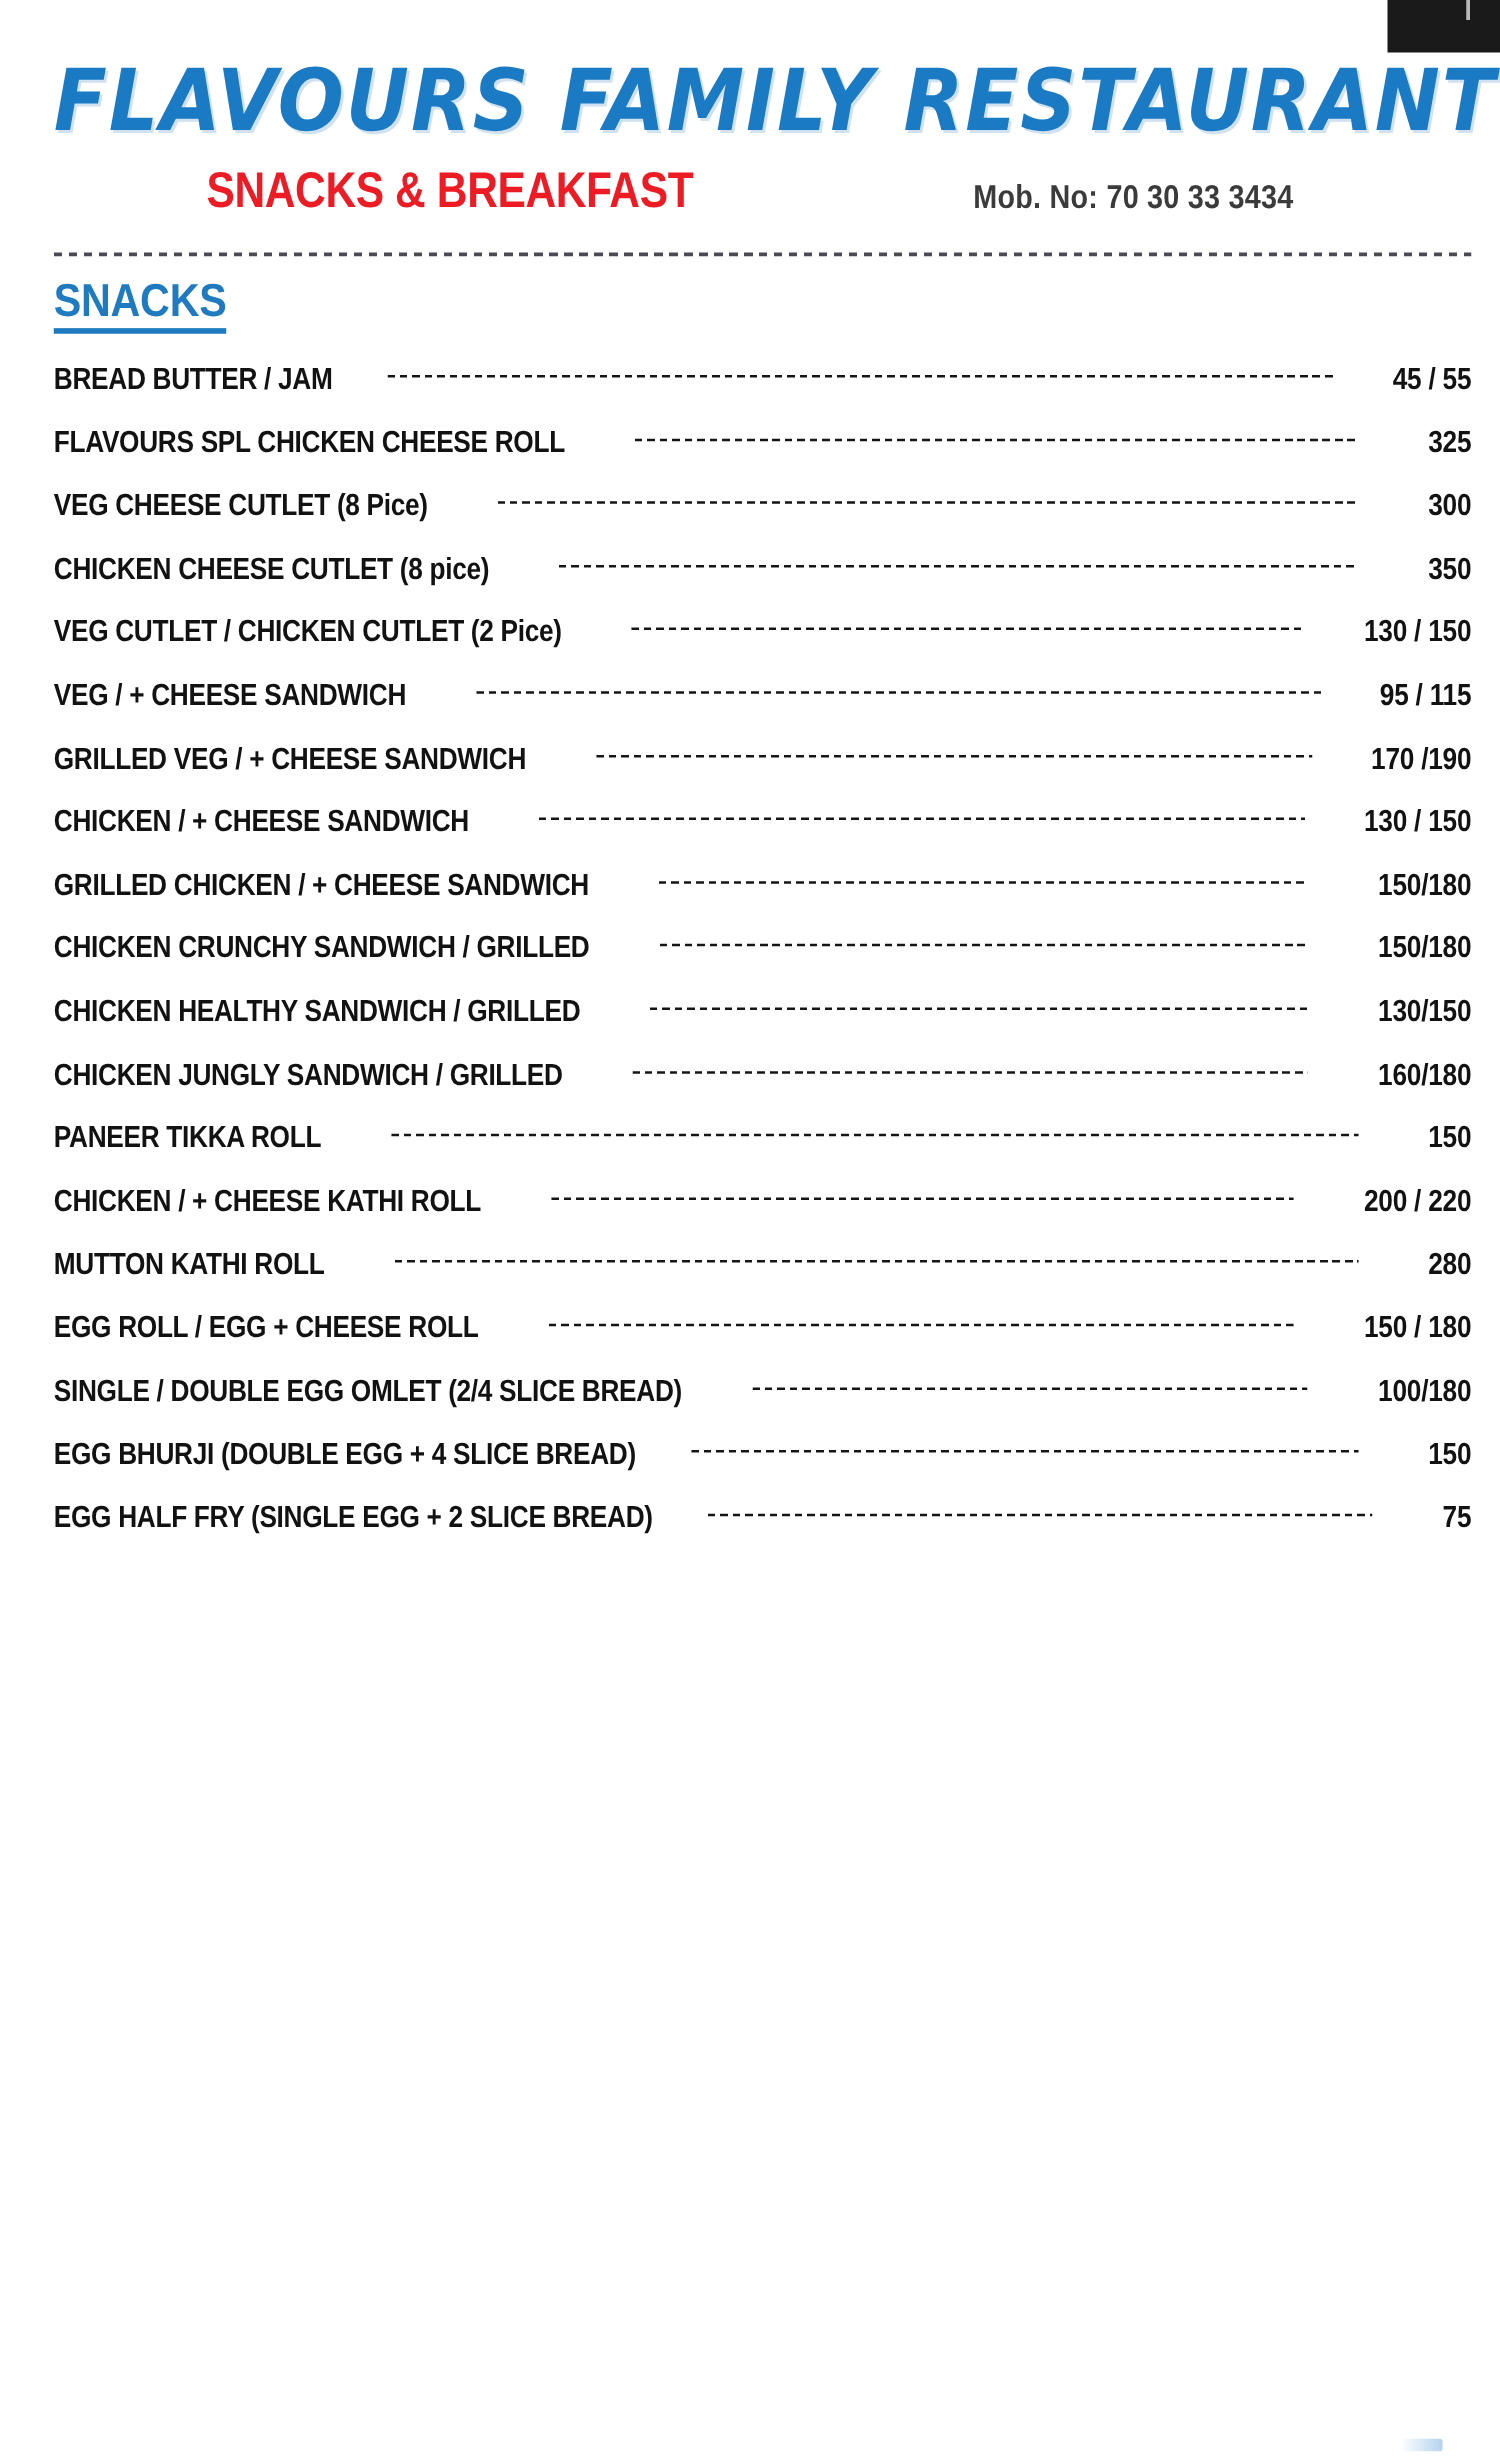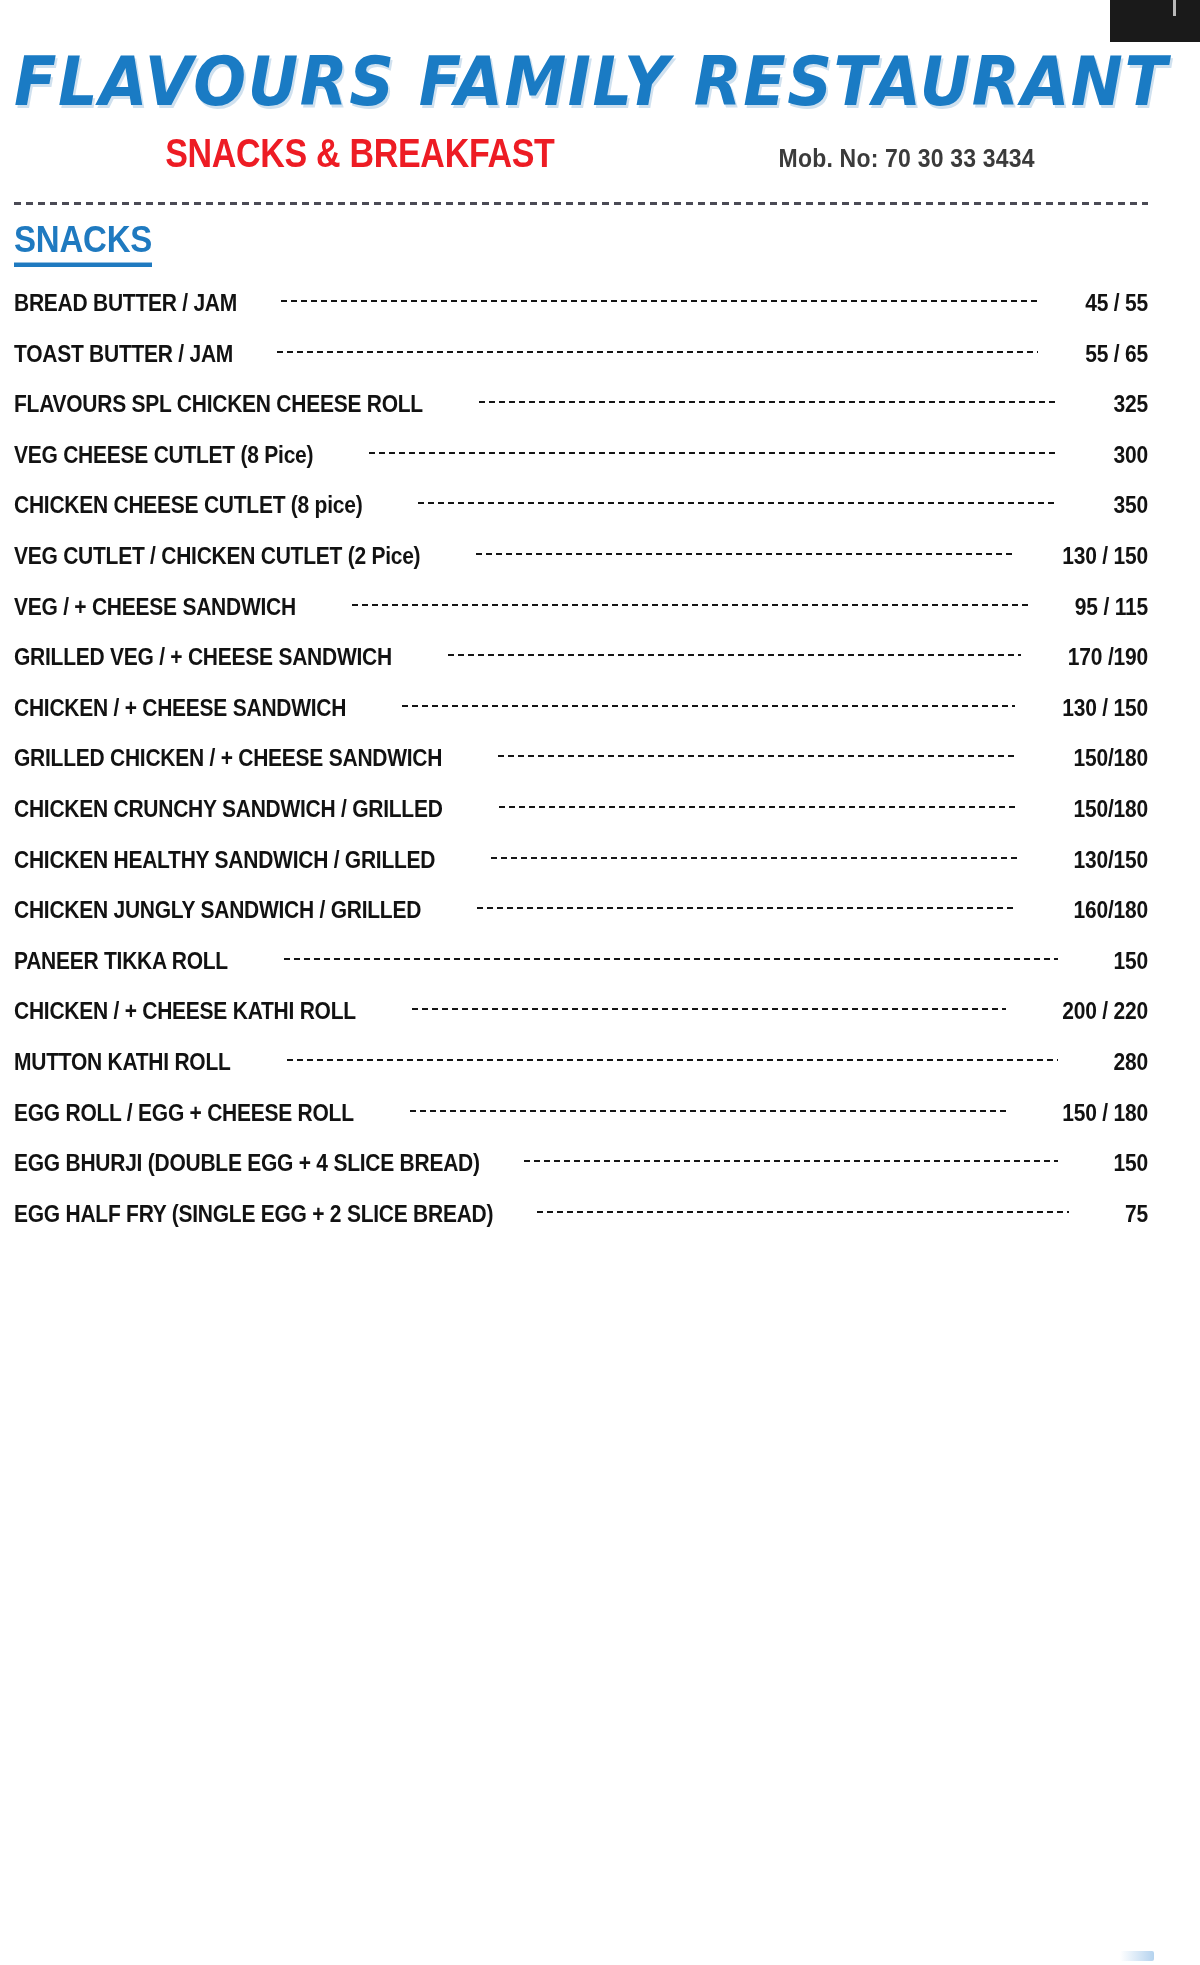--- a/index.html
+++ b/index.html
@@ -14,21 +14,21 @@
     position: relative;
     overflow: hidden;
   }
 
   .page {
     position: relative;
     width: 1200px;
     height: 1965px;
     background: #ffffff;
     box-sizing: border-box;
-    padding: 0 14px;
+    padding: 0 43px;
   }
 
   
   .corner-artifact {
     position: absolute;
     top: 0;
     right: 0;
     width: 90px;
     height: 42px;
     background: #1a1a1a;
@@ -205,25 +205,20 @@
   <div>
     <span class="category-heading">SNACKS</span>
   </div>
 
   <div class="menu-list" id="menu-list">
       <div class="menu-row tight">
         <span class="item-name">BREAD BUTTER / JAM</span>
         <span class="leader"></span>
         <span class="item-price">45 / 55</span>
       </div>
-      <div class="menu-row tight">
-        <span class="item-name">TOAST BUTTER / JAM</span>
-        <span class="leader"></span>
-        <span class="item-price">55 / 65</span>
-      </div>
       <div class="menu-row gap-before gap-after">
         <span class="item-name">FLAVOURS SPL CHICKEN CHEESE ROLL</span>
         <span class="leader"></span>
         <span class="item-price">325</span>
       </div>
       <div class="menu-row gap-before gap-after">
         <span class="item-name">VEG CHEESE CUTLET (8 Pice)</span>
         <span class="leader"></span>
         <span class="item-price">300</span>
       </div>
@@ -285,20 +280,25 @@
       <div class="menu-row gap-before gap-after">
         <span class="item-name">MUTTON KATHI ROLL</span>
         <span class="leader"></span>
         <span class="item-price">280</span>
       </div>
       <div class="menu-row gap-before gap-after">
         <span class="item-name">EGG ROLL / EGG + CHEESE ROLL</span>
         <span class="leader"></span>
         <span class="item-price">150 / 180</span>
       </div>
+      <div class="menu-row gap-before gap-after">
+        <span class="item-name">SINGLE / DOUBLE EGG OMLET (2/4 SLICE BREAD)</span>
+        <span class="leader"></span>
+        <span class="item-price">100/180</span>
+      </div>
       <div class="menu-row tight gap-after">
         <span class="item-name">EGG BHURJI (DOUBLE EGG + 4 SLICE BREAD)</span>
         <span class="leader"></span>
         <span class="item-price">150</span>
       </div>
       <div class="menu-row tight gap-after">
         <span class="item-name">EGG HALF FRY (SINGLE EGG + 2 SLICE BREAD)</span>
         <span class="leader"></span>
         <span class="item-price">75</span>
       </div>

